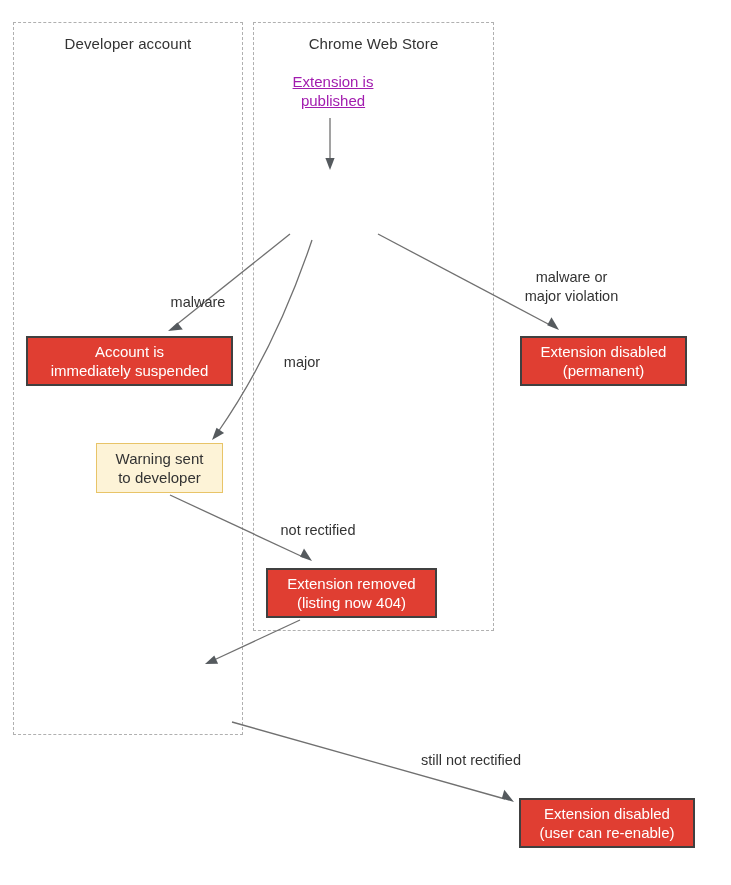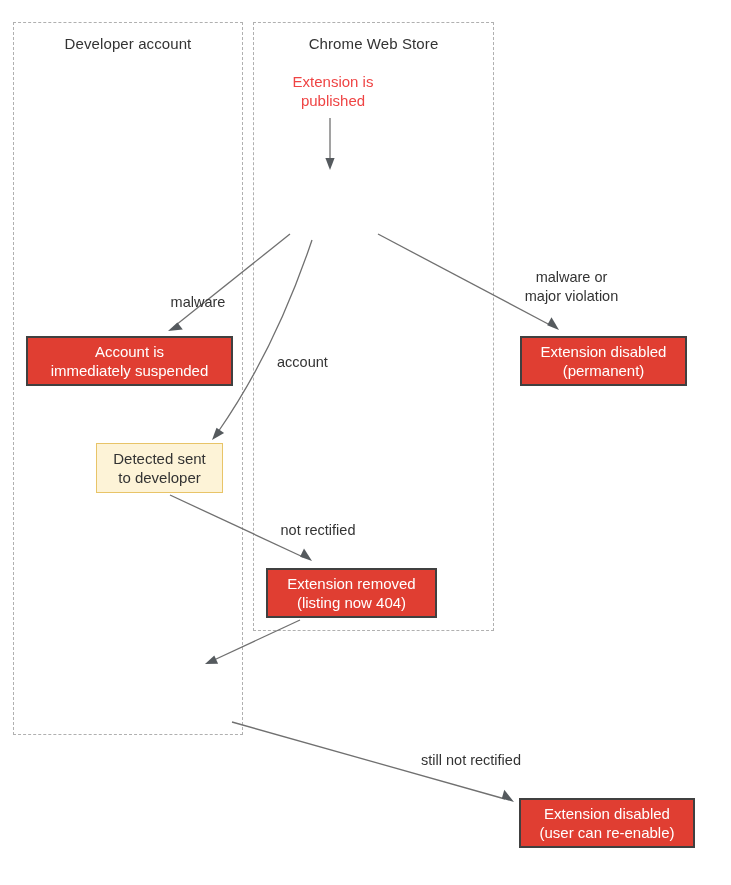--- a/index.html
+++ b/index.html
@@ -61,21 +61,22 @@
   }
   .node.ellipse {
     background: #e03e32;
     border: 1px solid #d8352a;
     color: #ffffff;
     border-radius: 50%;
   }
   .node.plain {
     background: transparent;
     border: none;
-    color: #ef4444;
+    color: #a21caf;
+    text-decoration: underline;
   }
   
   .edge-label {
     position: absolute;
     font-size: 14.5px;
     color: #333333;
     white-space: pre-line;
     text-align: center;
     line-height: 1.3;
     background: transparent;
@@ -145,40 +146,40 @@
     </g>
 
     <g>
       <path d="M 232 722 L 505 799"></path>
       <polygon points="514,802 501.8,798.6 504.3,789.8"></polygon>
     </g>
   </svg>
 
   <div class="edge-label" style="left:163px; top:268px; width:70px;margin-top:25px;">malware</div>
 
-  <div class="edge-label" style="left:277px; top:353px; width:50px;">account</div>
+  <div class="edge-label" style="left:277px; top:353px; width:50px;">major</div>
 
   <div class="edge-label" style="left:510px; top:268px; width:123px;">malware or
 major violation</div>
 
   <div class="edge-label" style="left:272px; top:521px; width:92px;">not rectified</div>
 
   <div class="edge-label" style="left:411px; top:751px; width:120px;text-align:center;">still not rectified</div>
 
   <div class="node plain" style="left:273px; top:69px; width:120px; height:44px;">Extension is
 published</div>
 
 
   <div class="node red" style="left:26px; top:336px; width:207px; height:50px;">Account is
 immediately suspended</div>
 
   <div class="node red" style="left:520px; top:336px; width:167px; height:50px;">Extension disabled
 (permanent)</div>
 
-  <div class="node yellow" style="left:96px; top:443px; width:127px; height:50px;">Detected sent
+  <div class="node yellow" style="left:96px; top:443px; width:127px; height:50px;">Warning sent
 to developer</div>
 
   <div class="node red" style="left:266px; top:568px; width:171px; height:50px;">Extension removed
 (listing now 404)</div>
 
 
   <div class="node red" style="left:519px; top:798px; width:176px; height:50px;">Extension disabled
 (user can re-enable)</div>
 
 </div>

